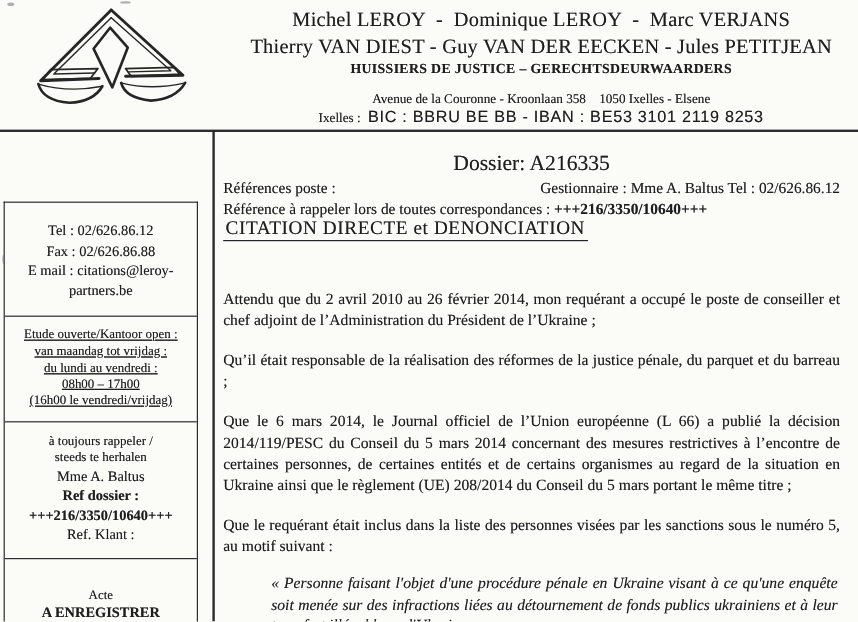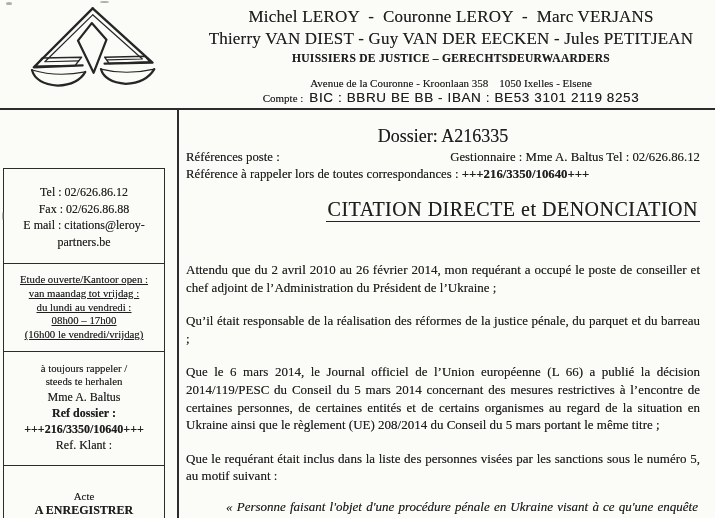--- a/index.html
+++ b/index.html
@@ -47,21 +47,21 @@
   .sb-acte{font-size:10.8px;line-height:14px;padding-top:23px;}
   .sb-acte .bold{font-size:12px;font-weight:bold;line-height:15px;}
   .sb-acte .gap{height:9px;}
 
   
   .content{position:absolute;left:186px;top:126px;width:514px;}
   .dossier-line{text-align:center;font-size:18px;}
   .refs-row{display:flex;justify-content:space-between;font-size:12.8px;margin-top:3px;}
   .rappel-line{font-size:12.8px;margin-top:2px;}
   .rappel-line .bold{font-weight:bold;}
-  .doc-title{text-align:right;margin-top:16px;font-size:20px;letter-spacing:.5px;}
+  .doc-title{text-align:left;margin-top:0;font-size:16px;letter-spacing:.5px;}
   .doc-title span{border-bottom:1.4px solid #242424;padding:0 2px 1px 2px;}
   .body-par{margin:0;margin-top:16px;text-align:justify;font-size:13px;line-height:17.6px;}
   .body-par.first{margin-top:40px;}
   .quote-par{margin:13px 0 0 40px;text-align:justify;font-style:italic;font-size:13px;line-height:17.6px;padding-right:2px;}
 
   
   .speck{position:absolute;background:#6f6f6f;border-radius:50%;opacity:.55;}
 </style>
 </head>
 <body>
@@ -78,26 +78,26 @@
       <path d="M24 58 L67 57 L60 66 L17 67 Z" stroke-width="1.6"></path>
       <path d="M92 57 L136 56 L141 62 L97 64 Z" stroke-width="1.6"></path>
       <path d="M13 71 Q17 86 41 88 Q63 87 71 73" stroke-width="2.4"></path>
       <path d="M13 71 Q40 79 71 73" stroke-width="1.2"></path>
       <path d="M88 70 Q92 84 115 86 Q137 85 146 70" stroke-width="2.4"></path>
       <path d="M88 70 Q115 77 146 70" stroke-width="1.2"></path>
     </svg>
   </div>
 
   <div class="head">
-    <div class="names1">Michel LEROY  -  Couronne LEROY  -  Marc VERJANS</div>
+    <div class="names1">Michel LEROY  -  Dominique LEROY  -  Marc VERJANS</div>
     <div class="names2">Thierry VAN DIEST - Guy VAN DER EECKEN - Jules PETITJEAN</div>
     <div class="head-sub">HUISSIERS DE JUSTICE – GERECHTSDEURWAARDERS</div>
     <div class="head-addr">Avenue de la Couronne - Kroonlaan 358    1050 Ixelles - Elsene</div>
     <div class="head-account">
-      <span class="acct-lbl">Compte :</span>
+      <span class="acct-lbl">Ixelles :</span>
       <span class="acct-val">BIC : BBRU BE BB - IBAN : BE53 3101 2119 8253</span>
     </div>
   </div>
 
   <div class="top-rule"></div>
   <div class="v-rule"></div>
 
   <div class="sidebar-box">
     <div class="sb-sec sb-contact">
       <div>Tel : 02/626.86.12</div>

